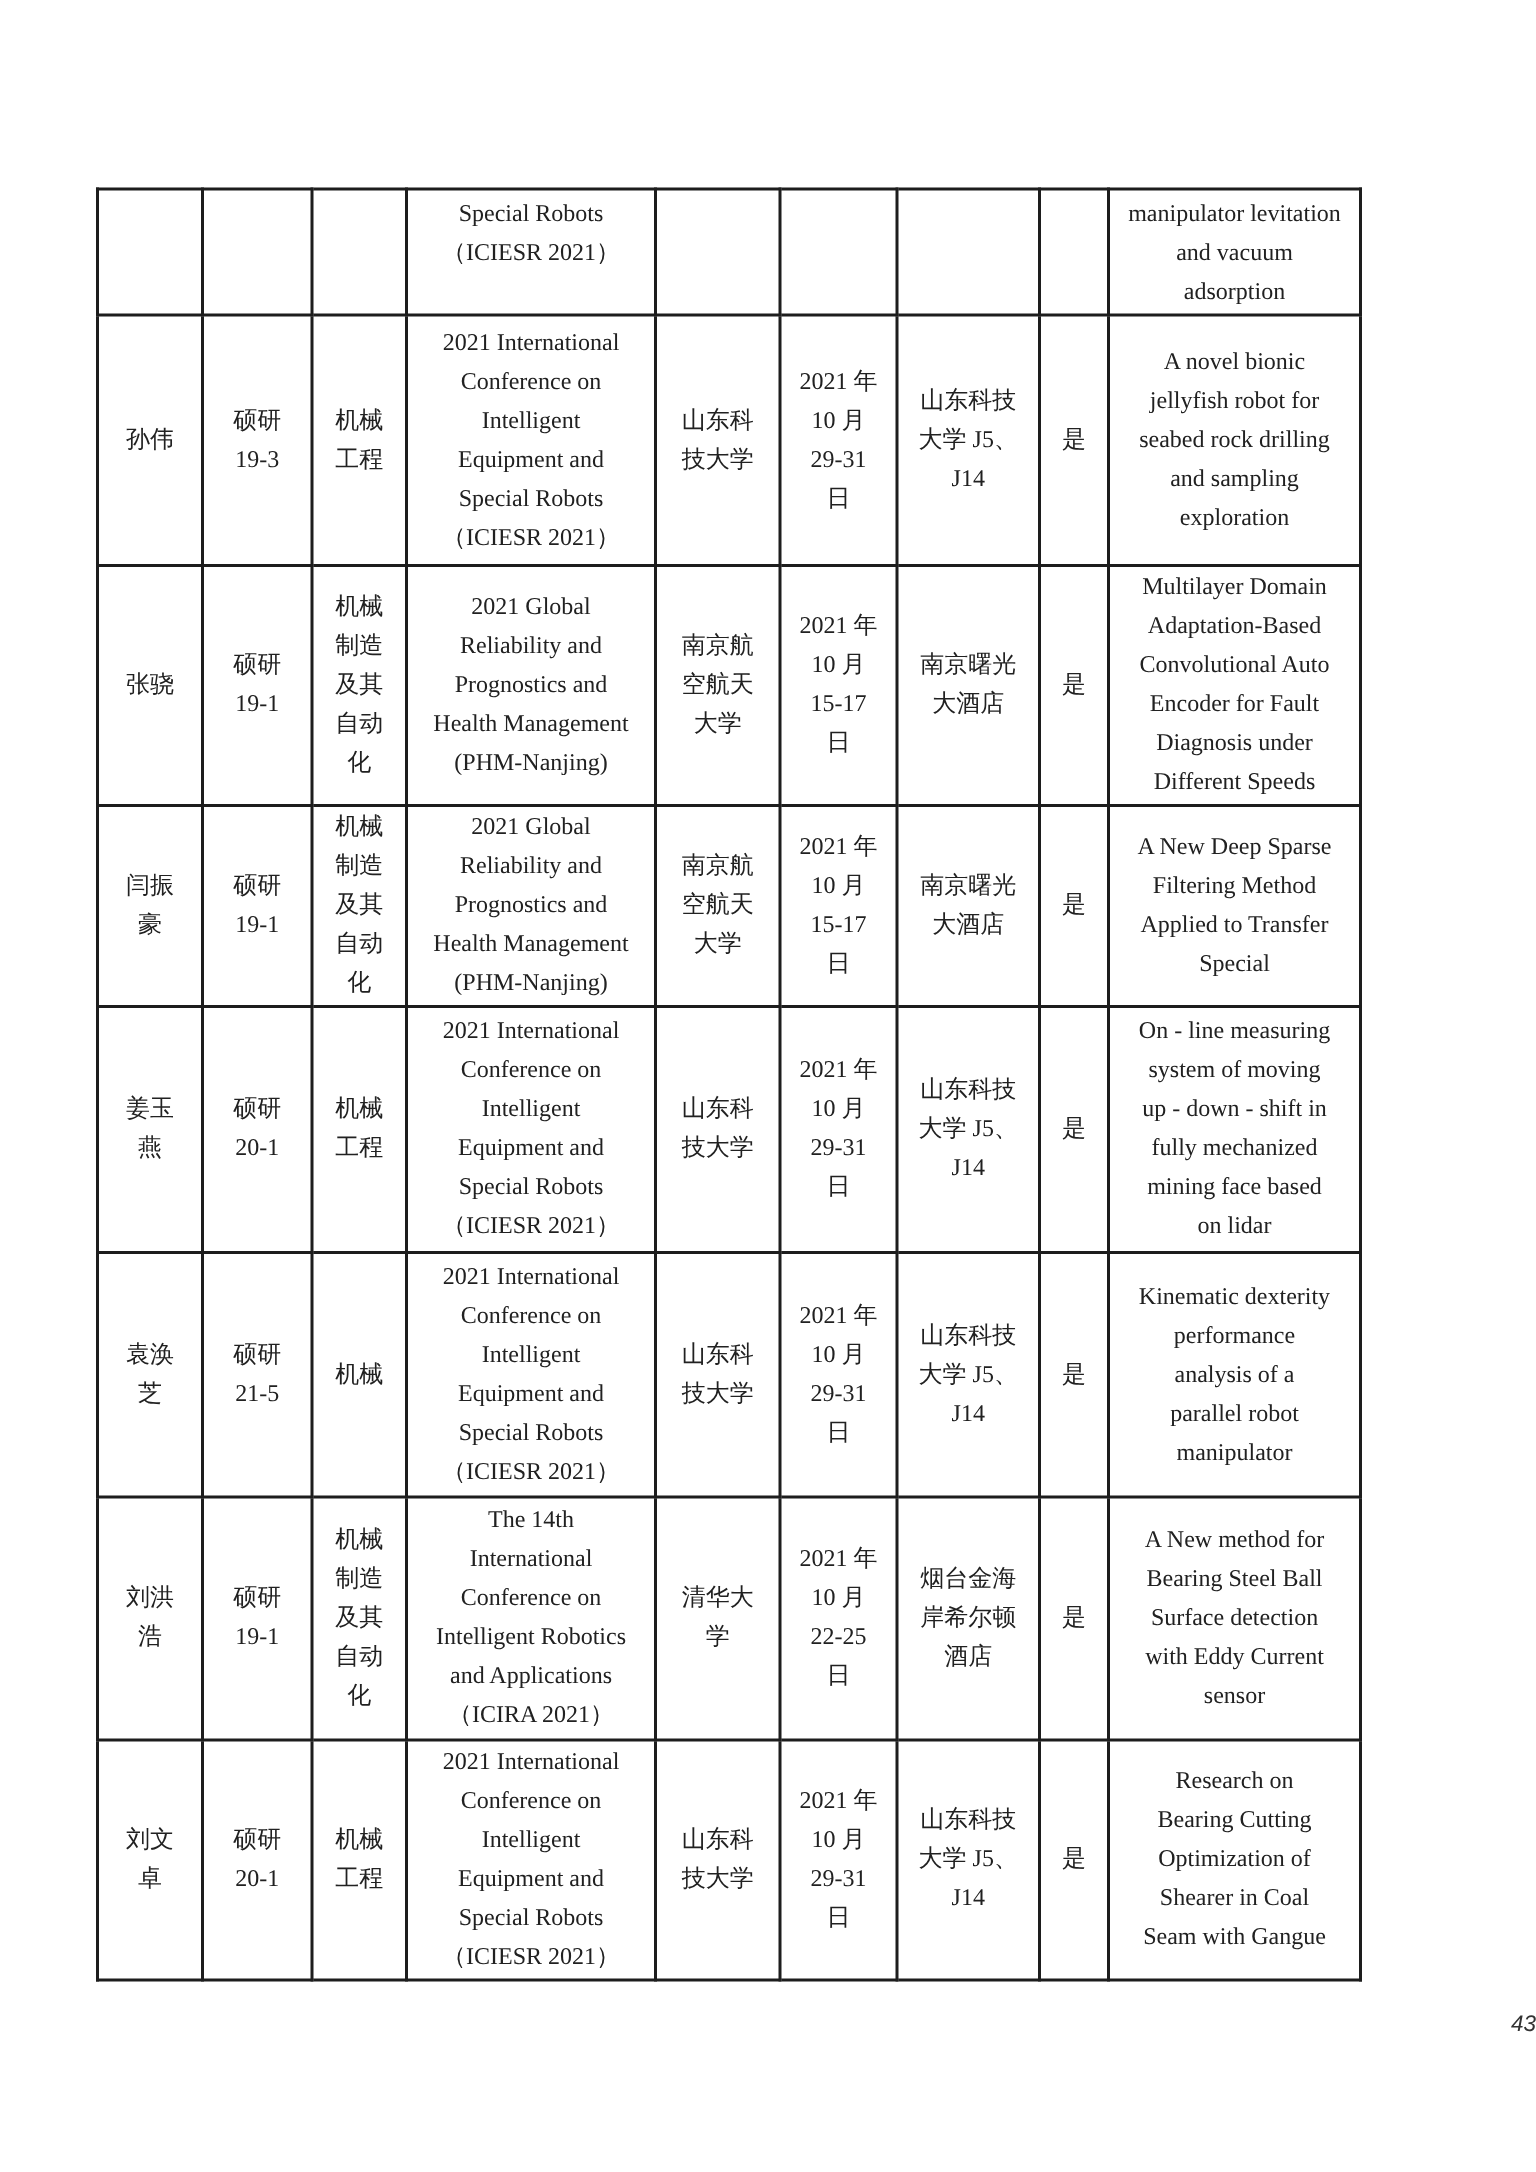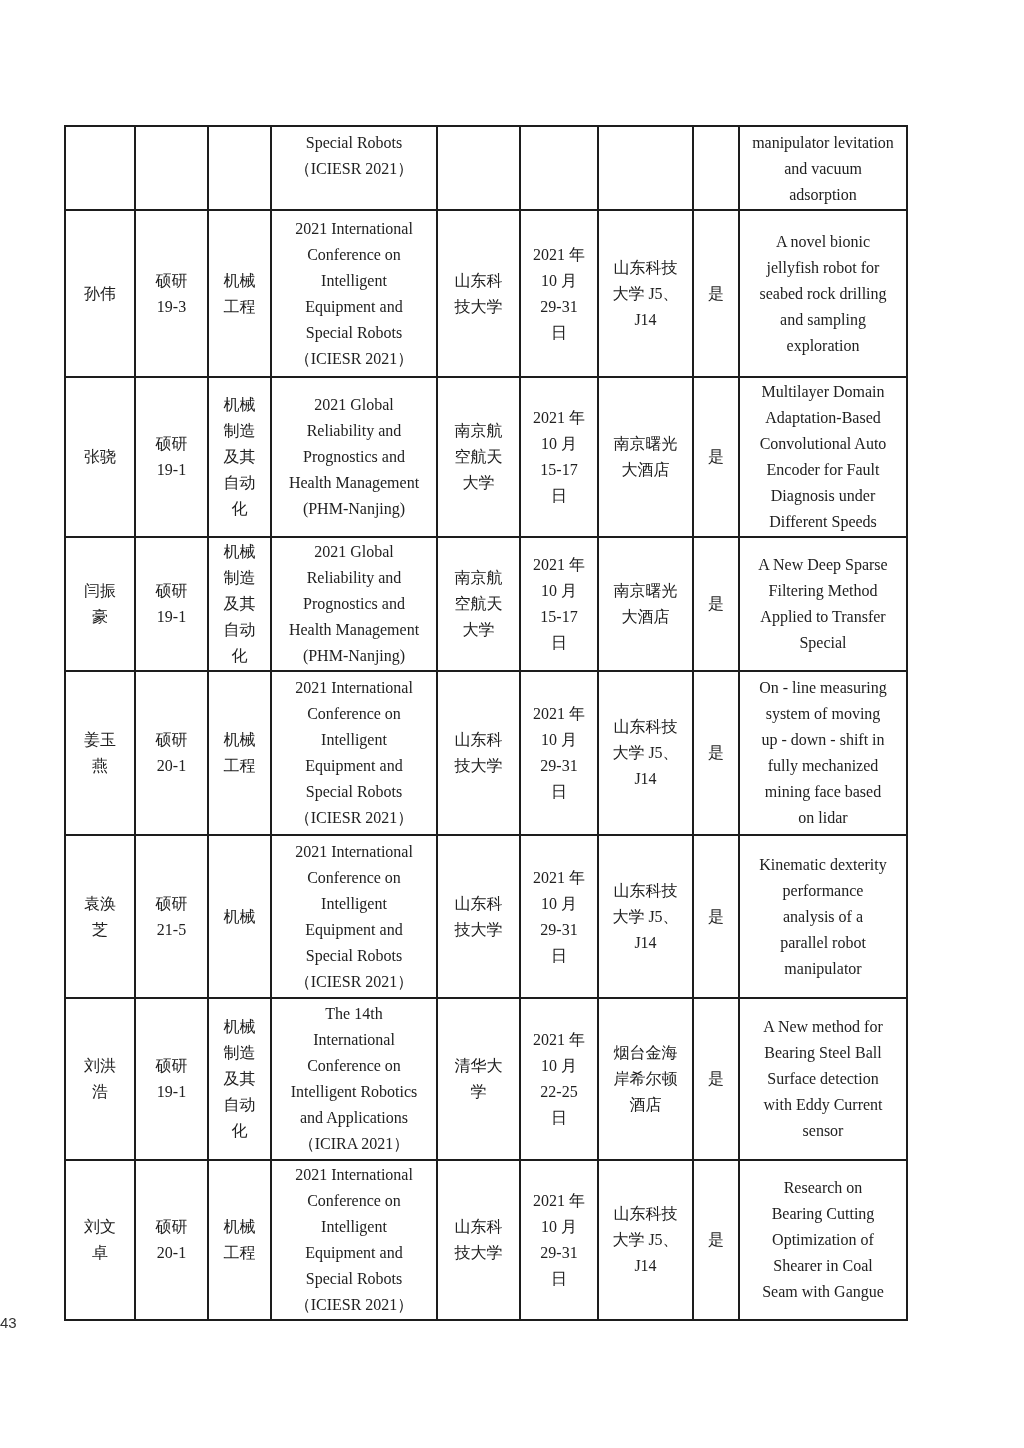--- a/index.html
+++ b/index.html
@@ -42,25 +42,26 @@
   tr.h2 { height: 160px; }
   tr.h3 { height: 131px; }
   tr.h4 { height: 164px; }
   tr.h5 { height: 163px; }
   tr.h6 { height: 162px; }
   tr.h7 { height: 160px; }
   .page-number {
     position: absolute;
     left: 0;
     right: 0;
-    top: 1314px;
-    text-align: left;
+    top: 1341px;
+    text-align: right;
     font-family: "Liberation Sans", "DejaVu Sans", sans-serif;
     font-size: 15px;
     color: #333333;
+    font-style: italic;
   }
 </style>
 </head>
 <body>
 
 <table class="doc-table">
   <colgroup>
     <col style="width:70px">
     <col style="width:73px">
     <col style="width:63px">

